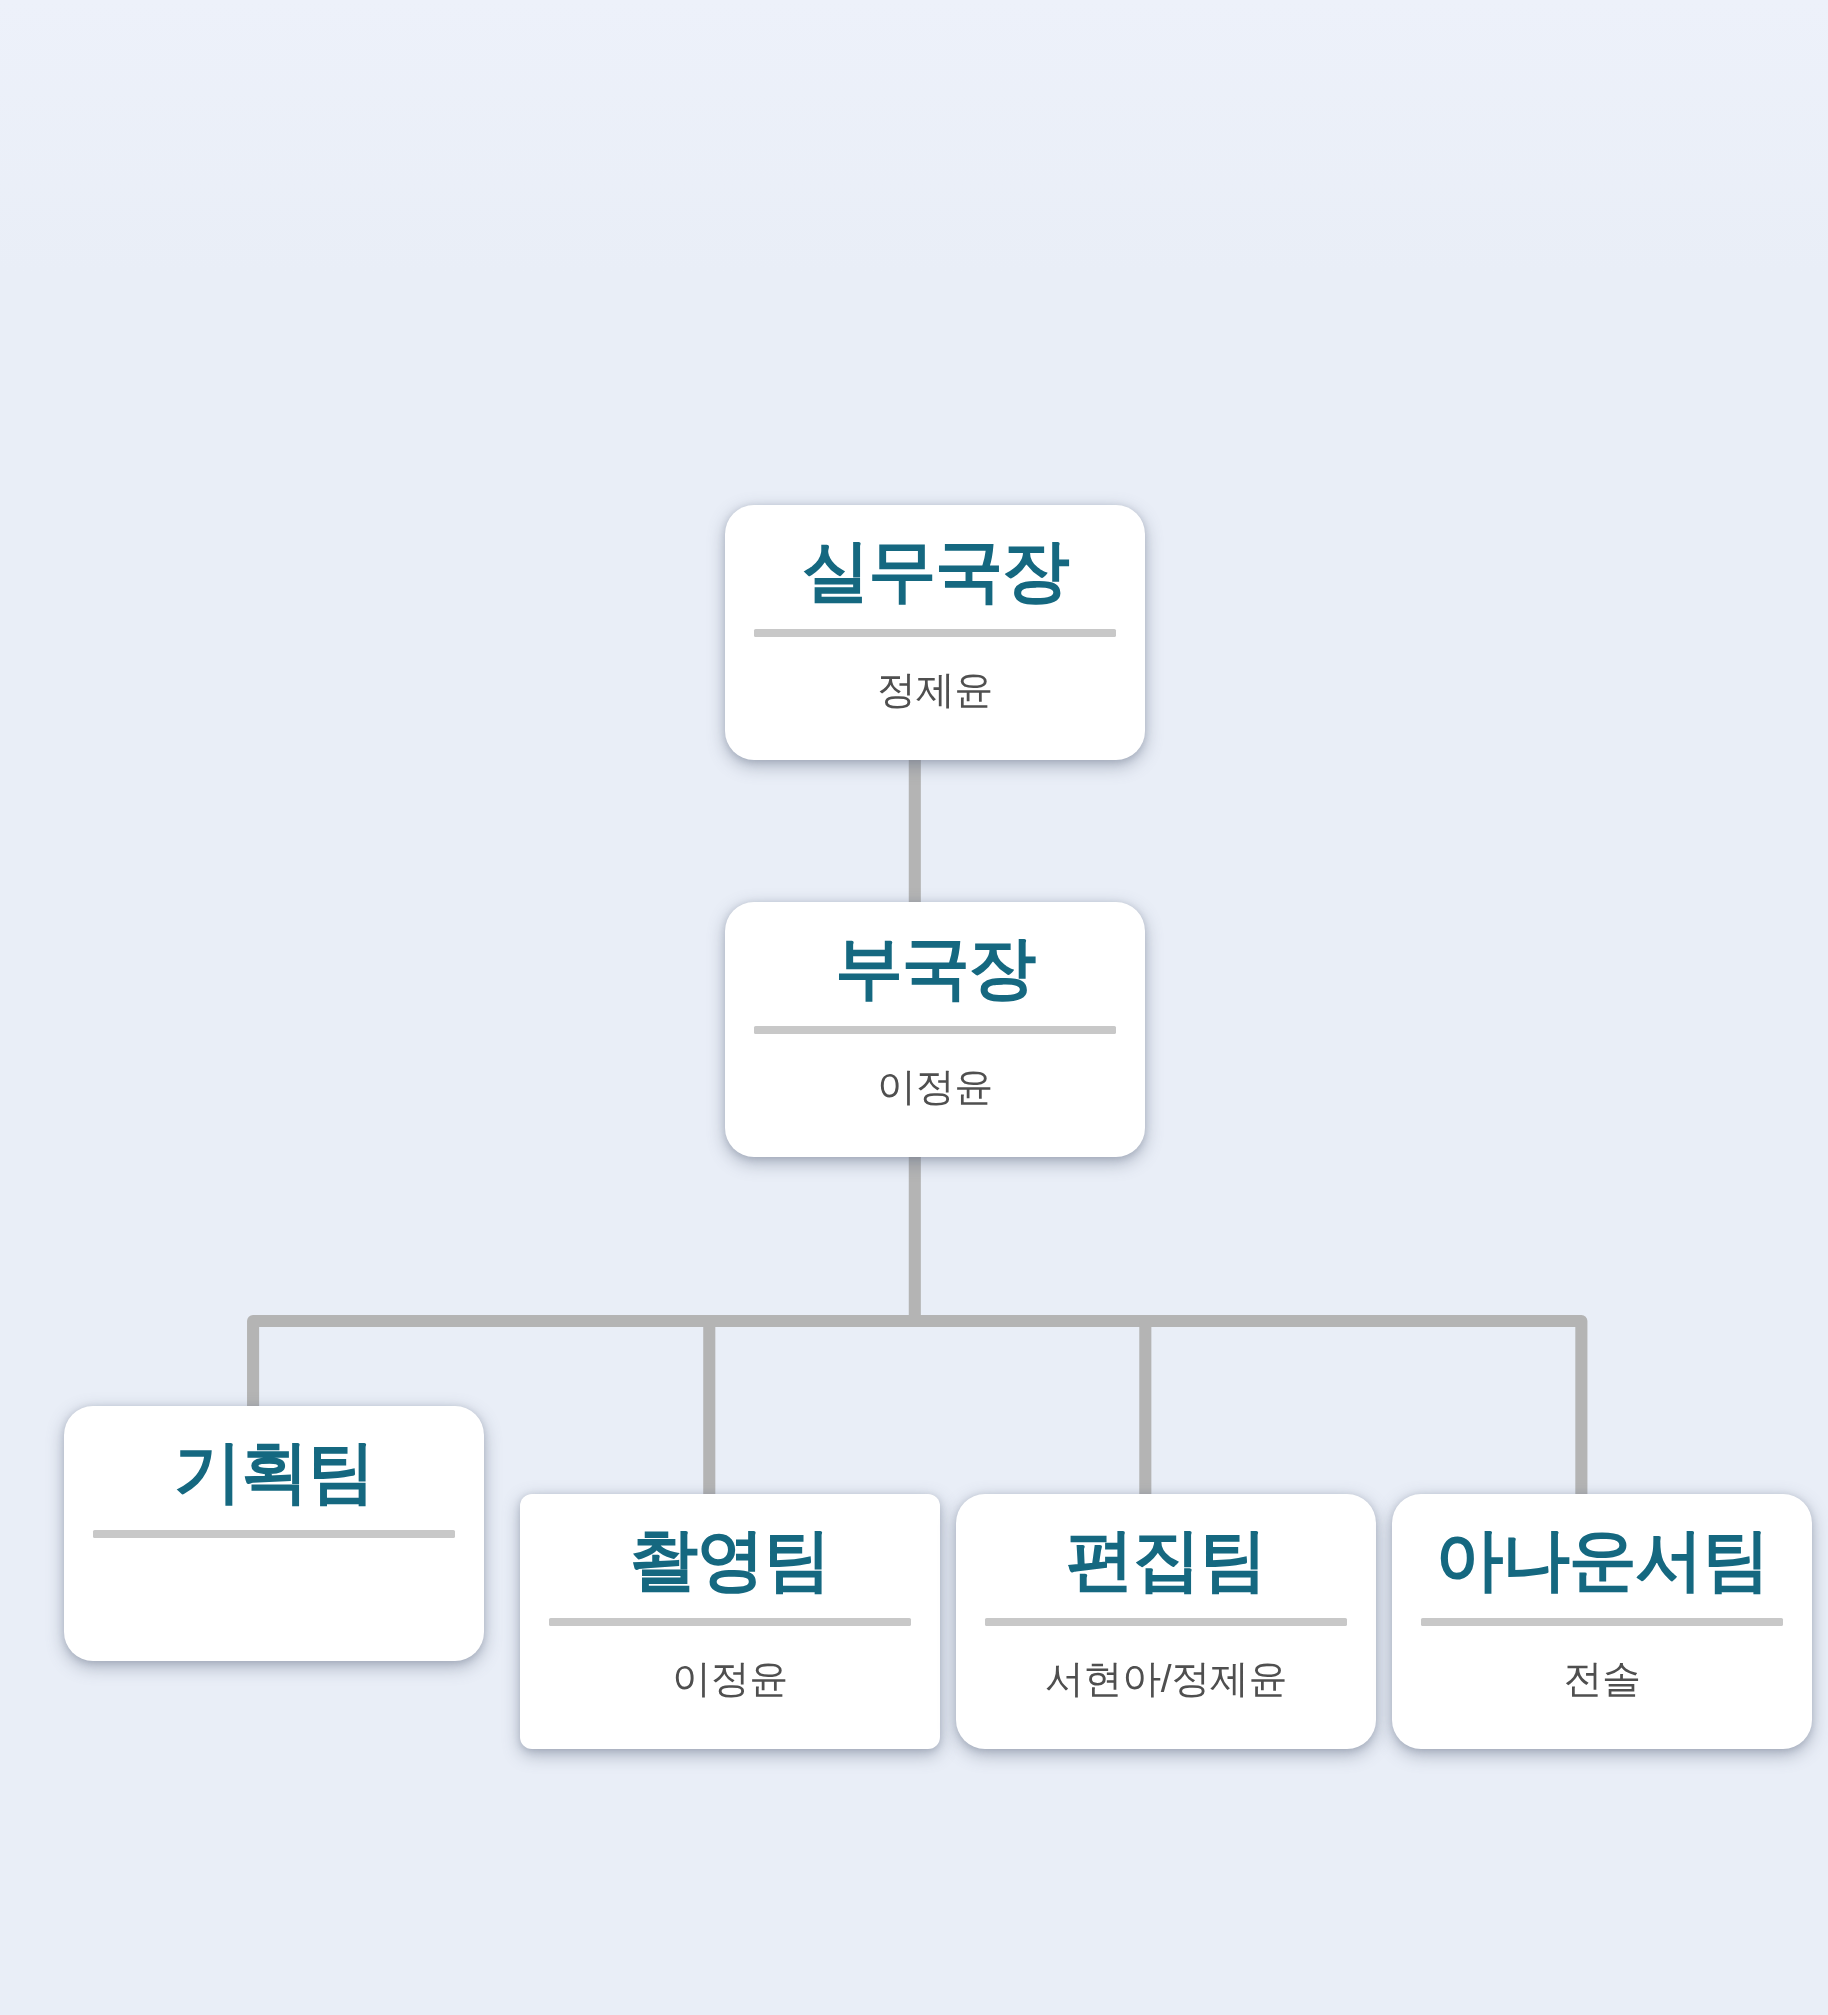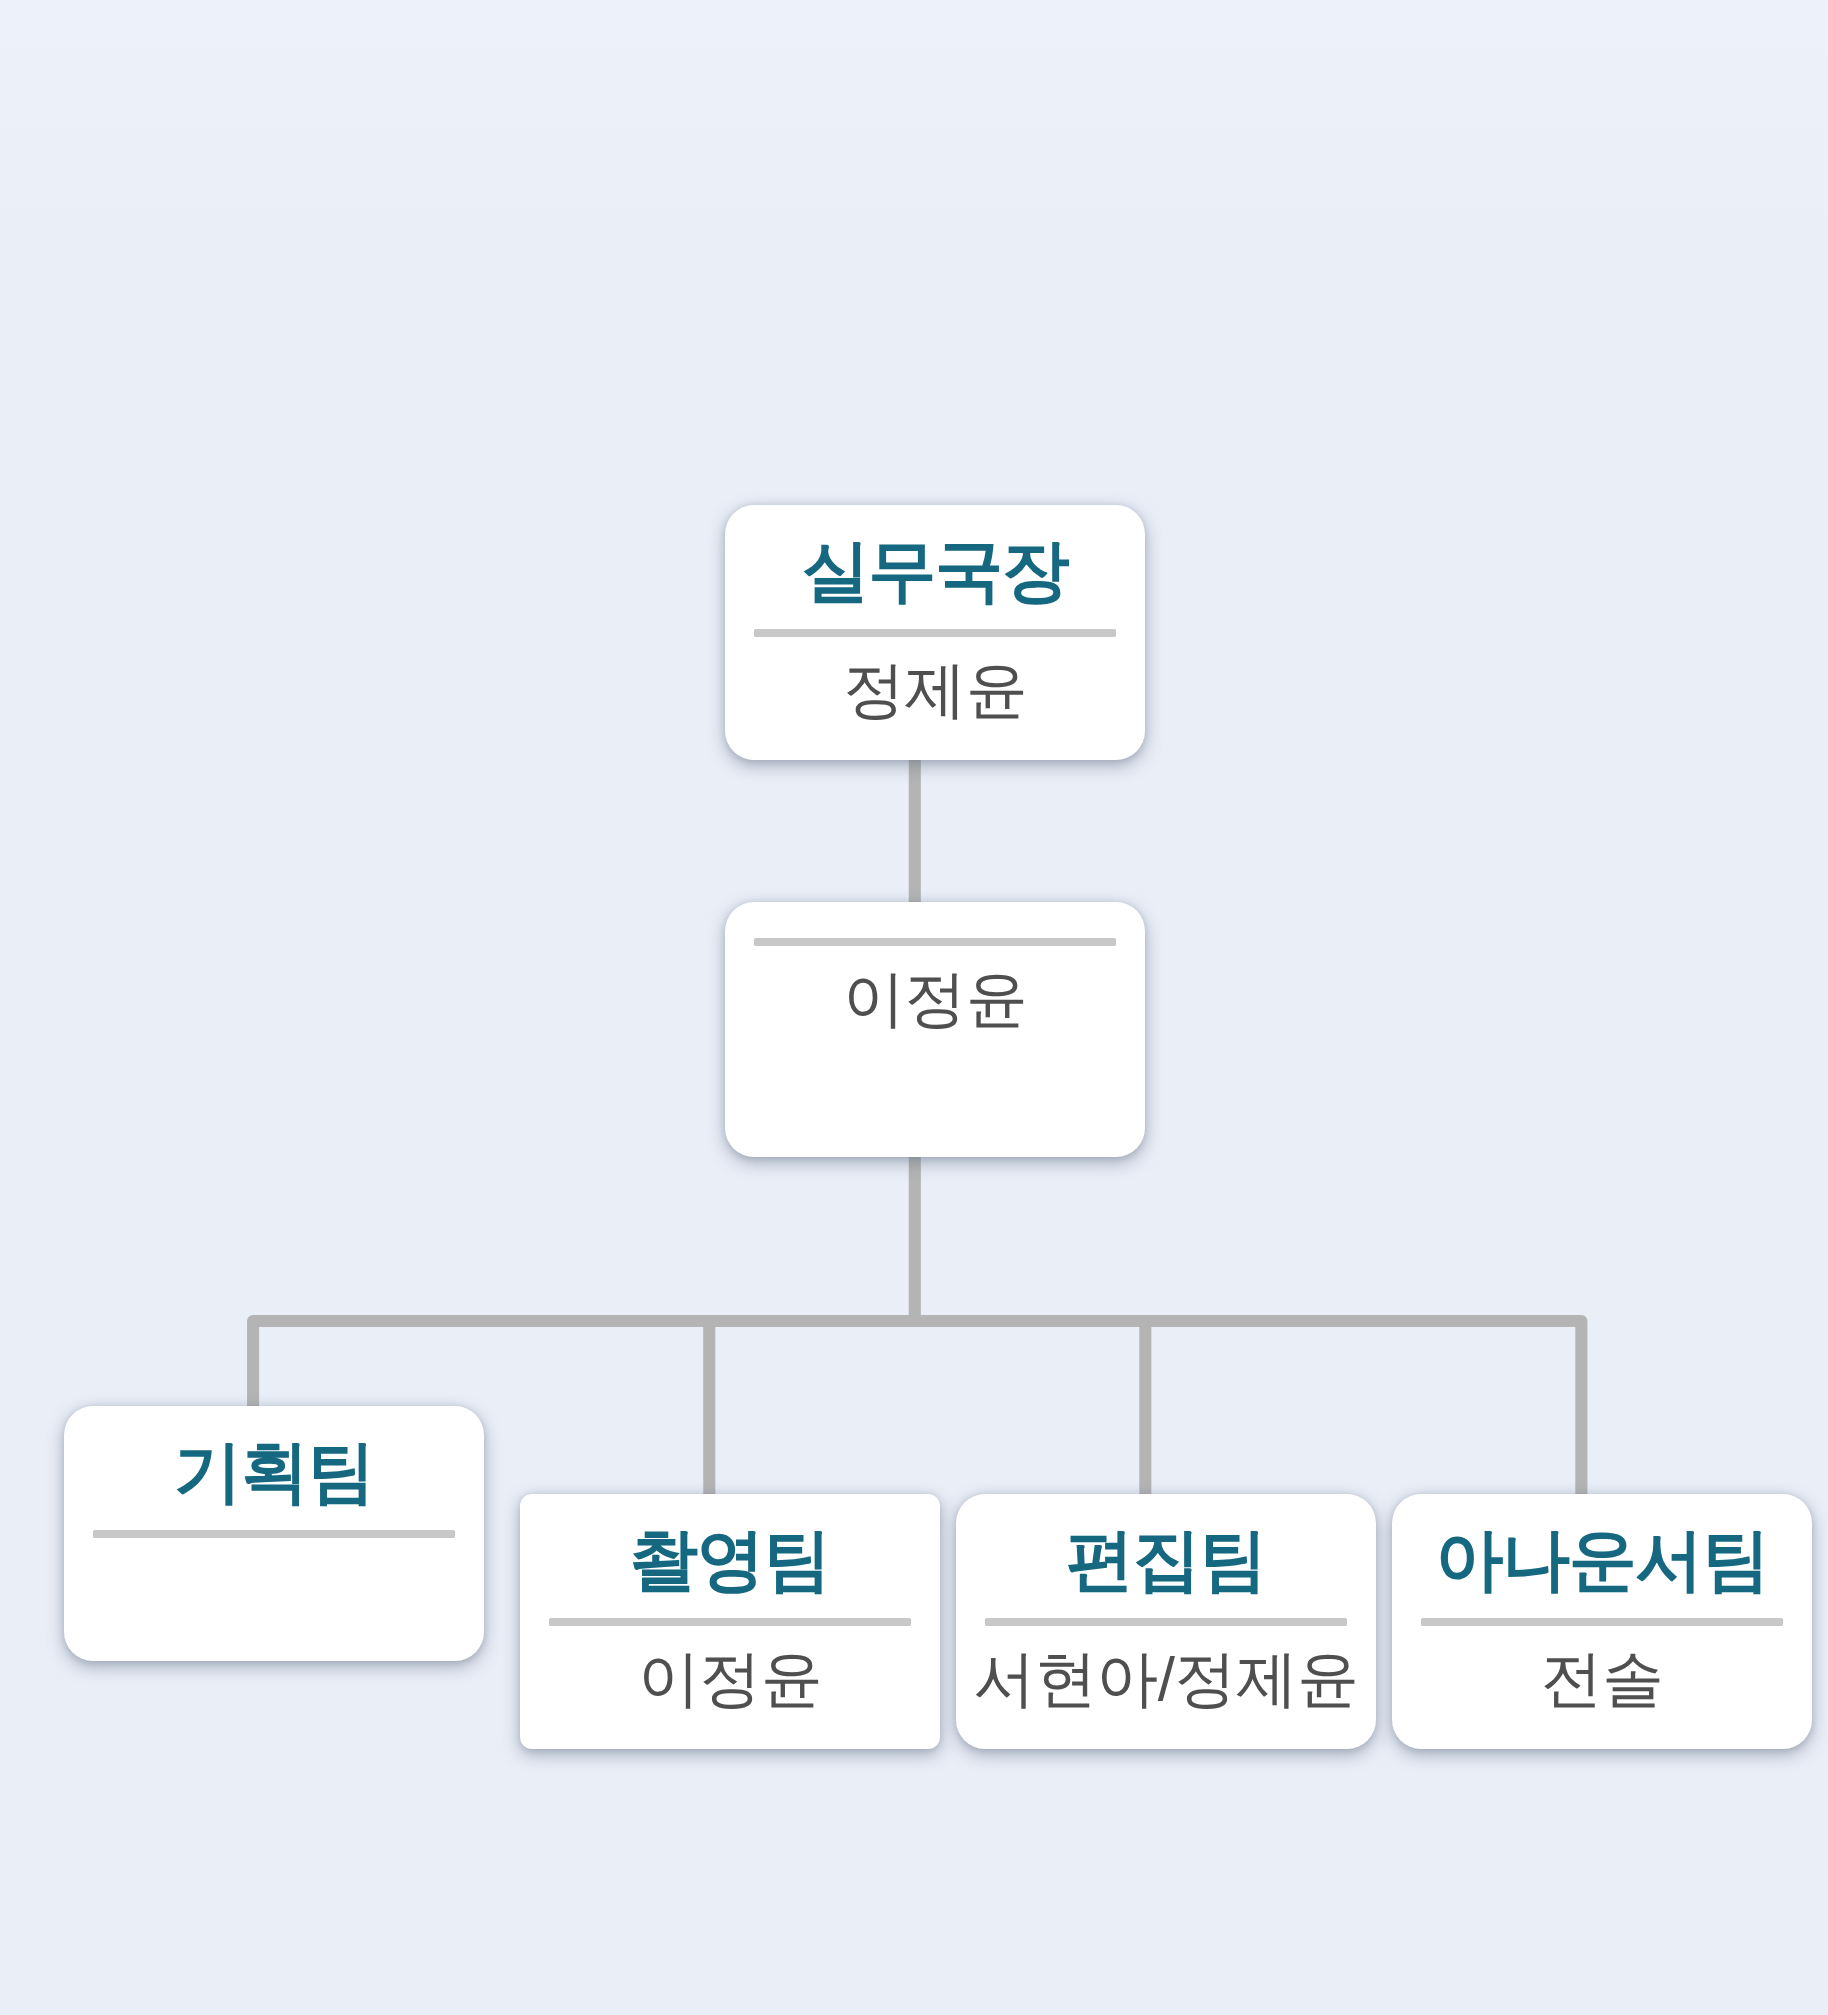--- a/index.html
+++ b/index.html
@@ -60,21 +60,21 @@
   }
   .card .divider {
     margin-top: 14.5px;
     width: 86%;
     height: 8px;
     background: var(--divider-color);
     border-radius: 1.6px;
   }
   .card .name {
     margin-top: 13.7px;
-    font-size: 62px;
+    font-size: 39px;
     line-height: 79px;
     font-weight: 500;
     letter-spacing: -0.01em;
     color: var(--name-color);
     white-space: nowrap;
   }
   
   .pos-director  { left: 725px; top: 505px; }
   .pos-deputy    { left: 725px; top: 902px; }
   .pos-planning  { left: 64px;  top: 1406px; }
@@ -95,20 +95,21 @@
     <path d="M 2842 3278 V 3740"></path>
   </svg>
 
   <div class="card pos-director">
     <div class="title">실무국장</div>
     <div class="divider"></div>
     <div class="name">정제윤</div>
   </div>
 
   <div class="card pos-deputy">
+    <div class="title">부국장</div>
     <div class="divider"></div>
     <div class="name">이정윤</div>
   </div>
 
   <div class="card pos-planning">
     <div class="title">기획팀</div>
     <div class="divider"></div>
   </div>
 
   <div class="card pos-filming">

